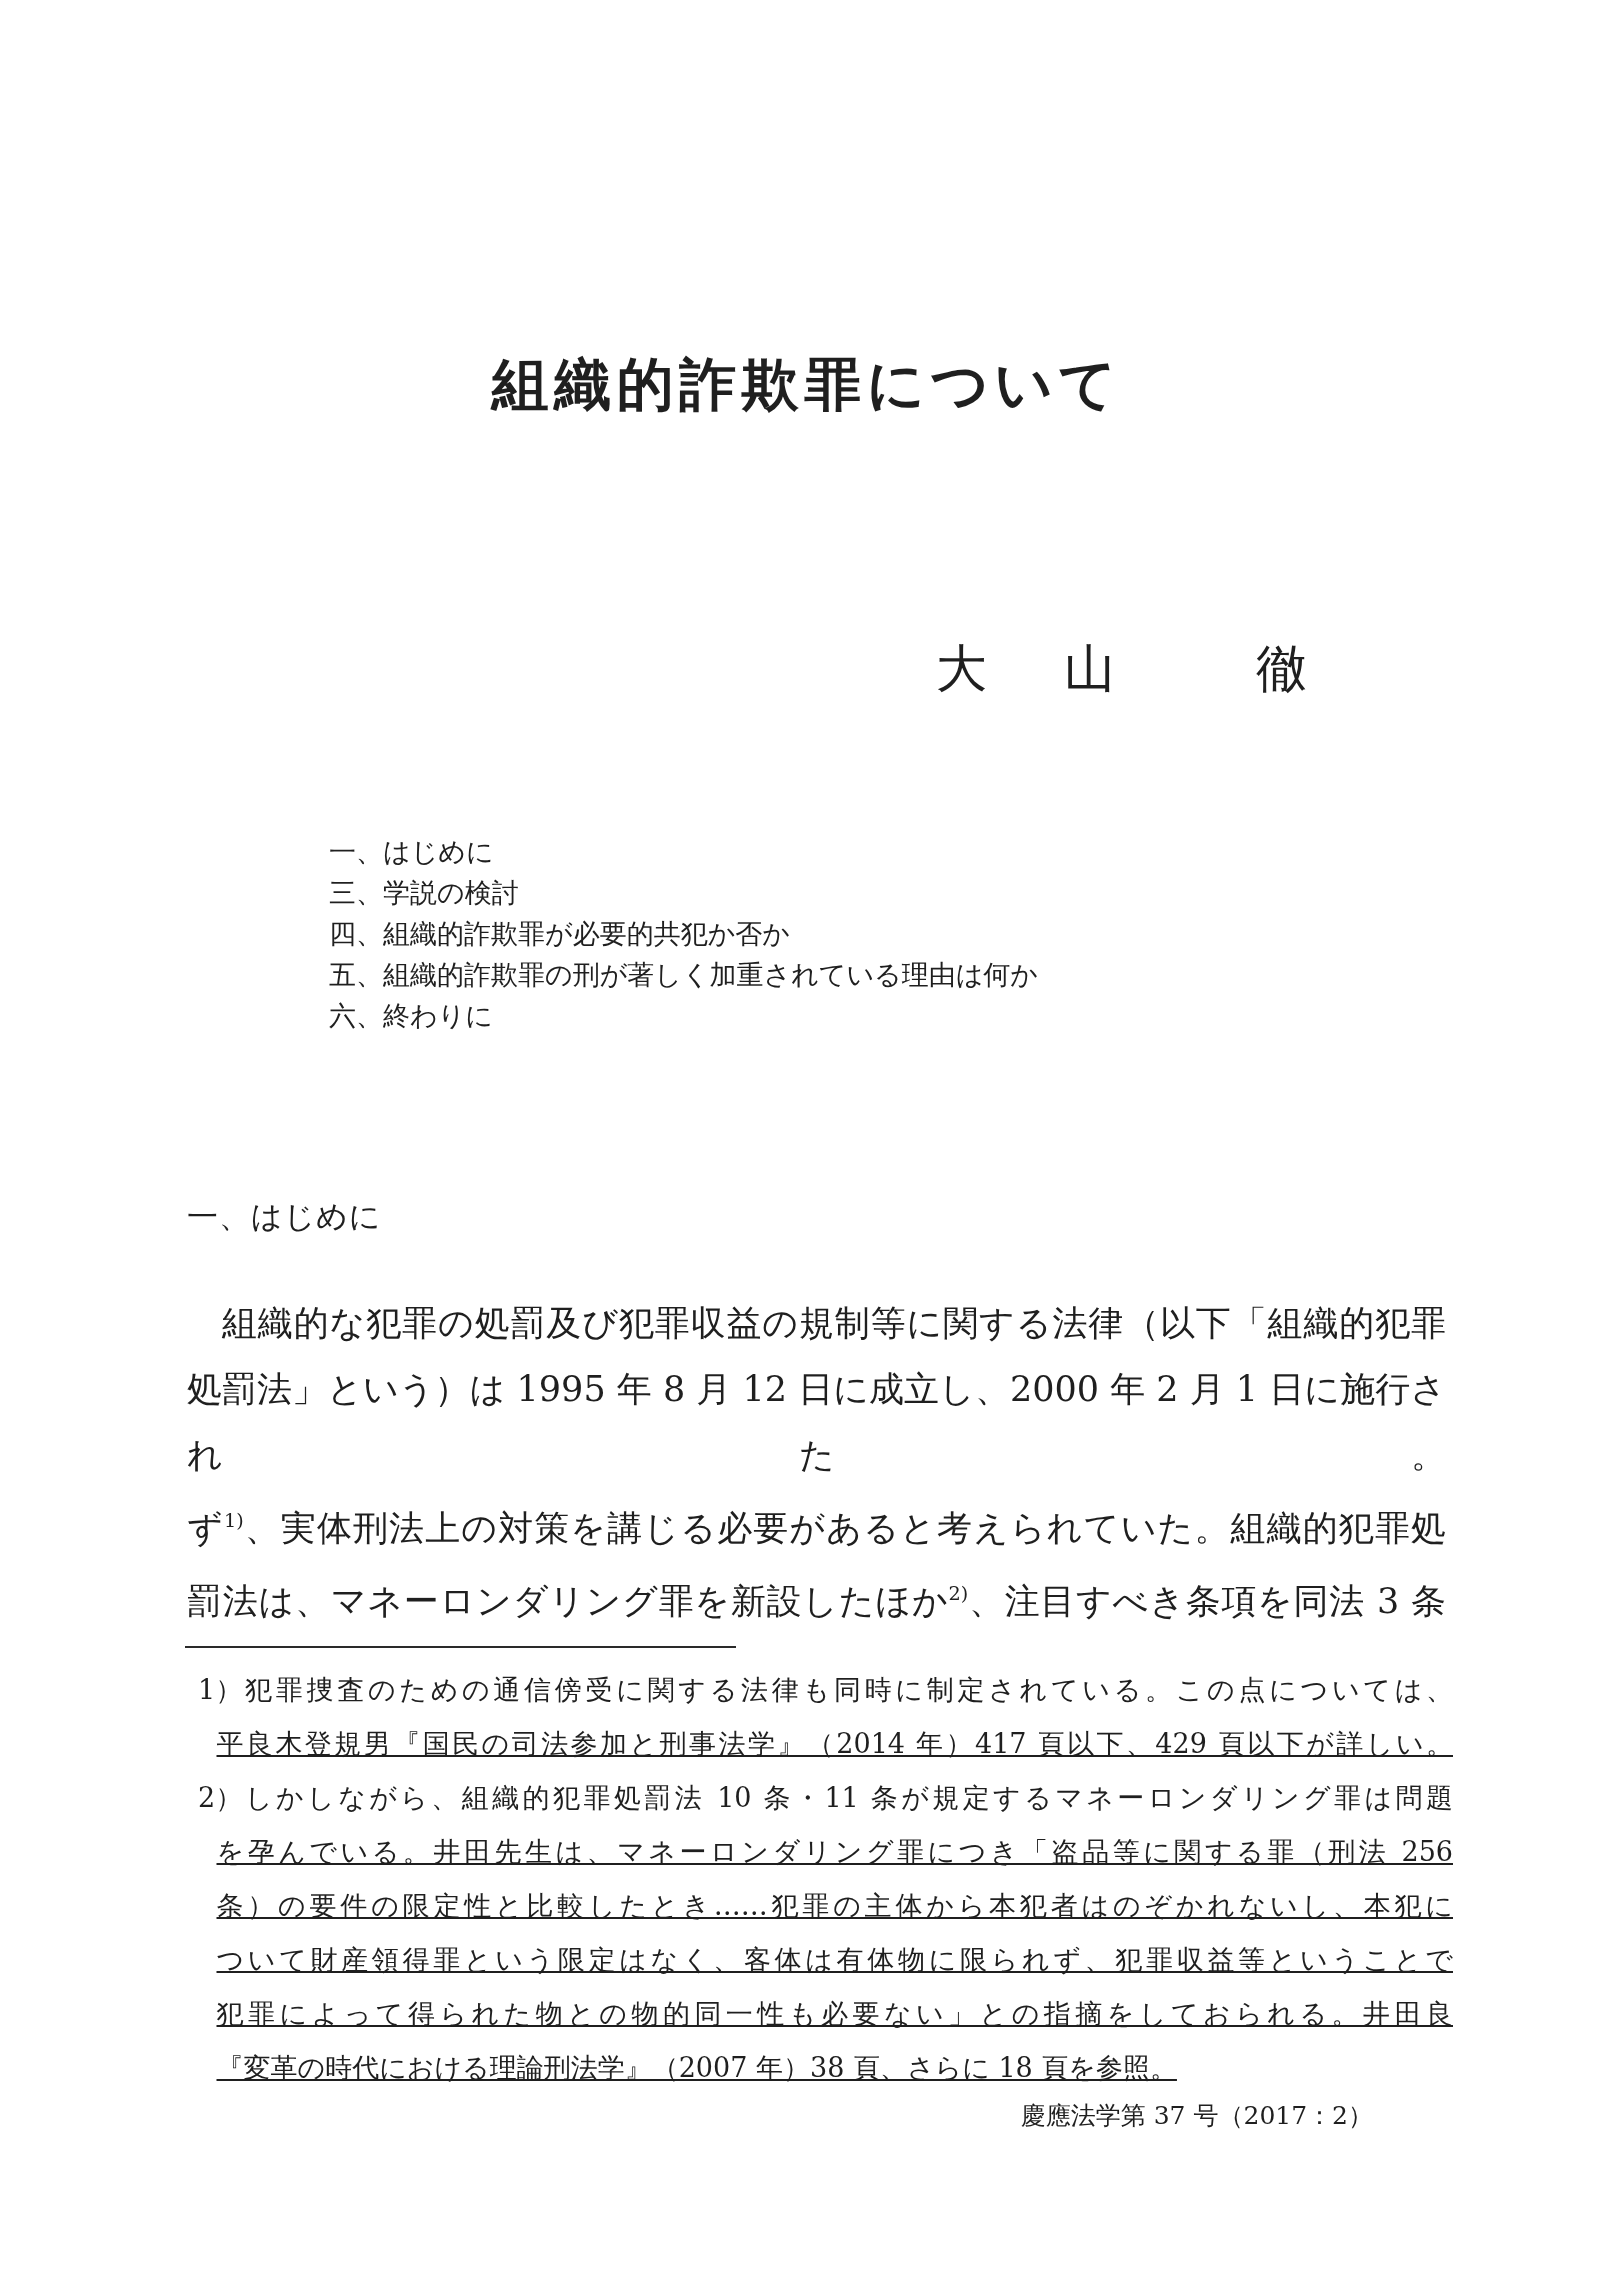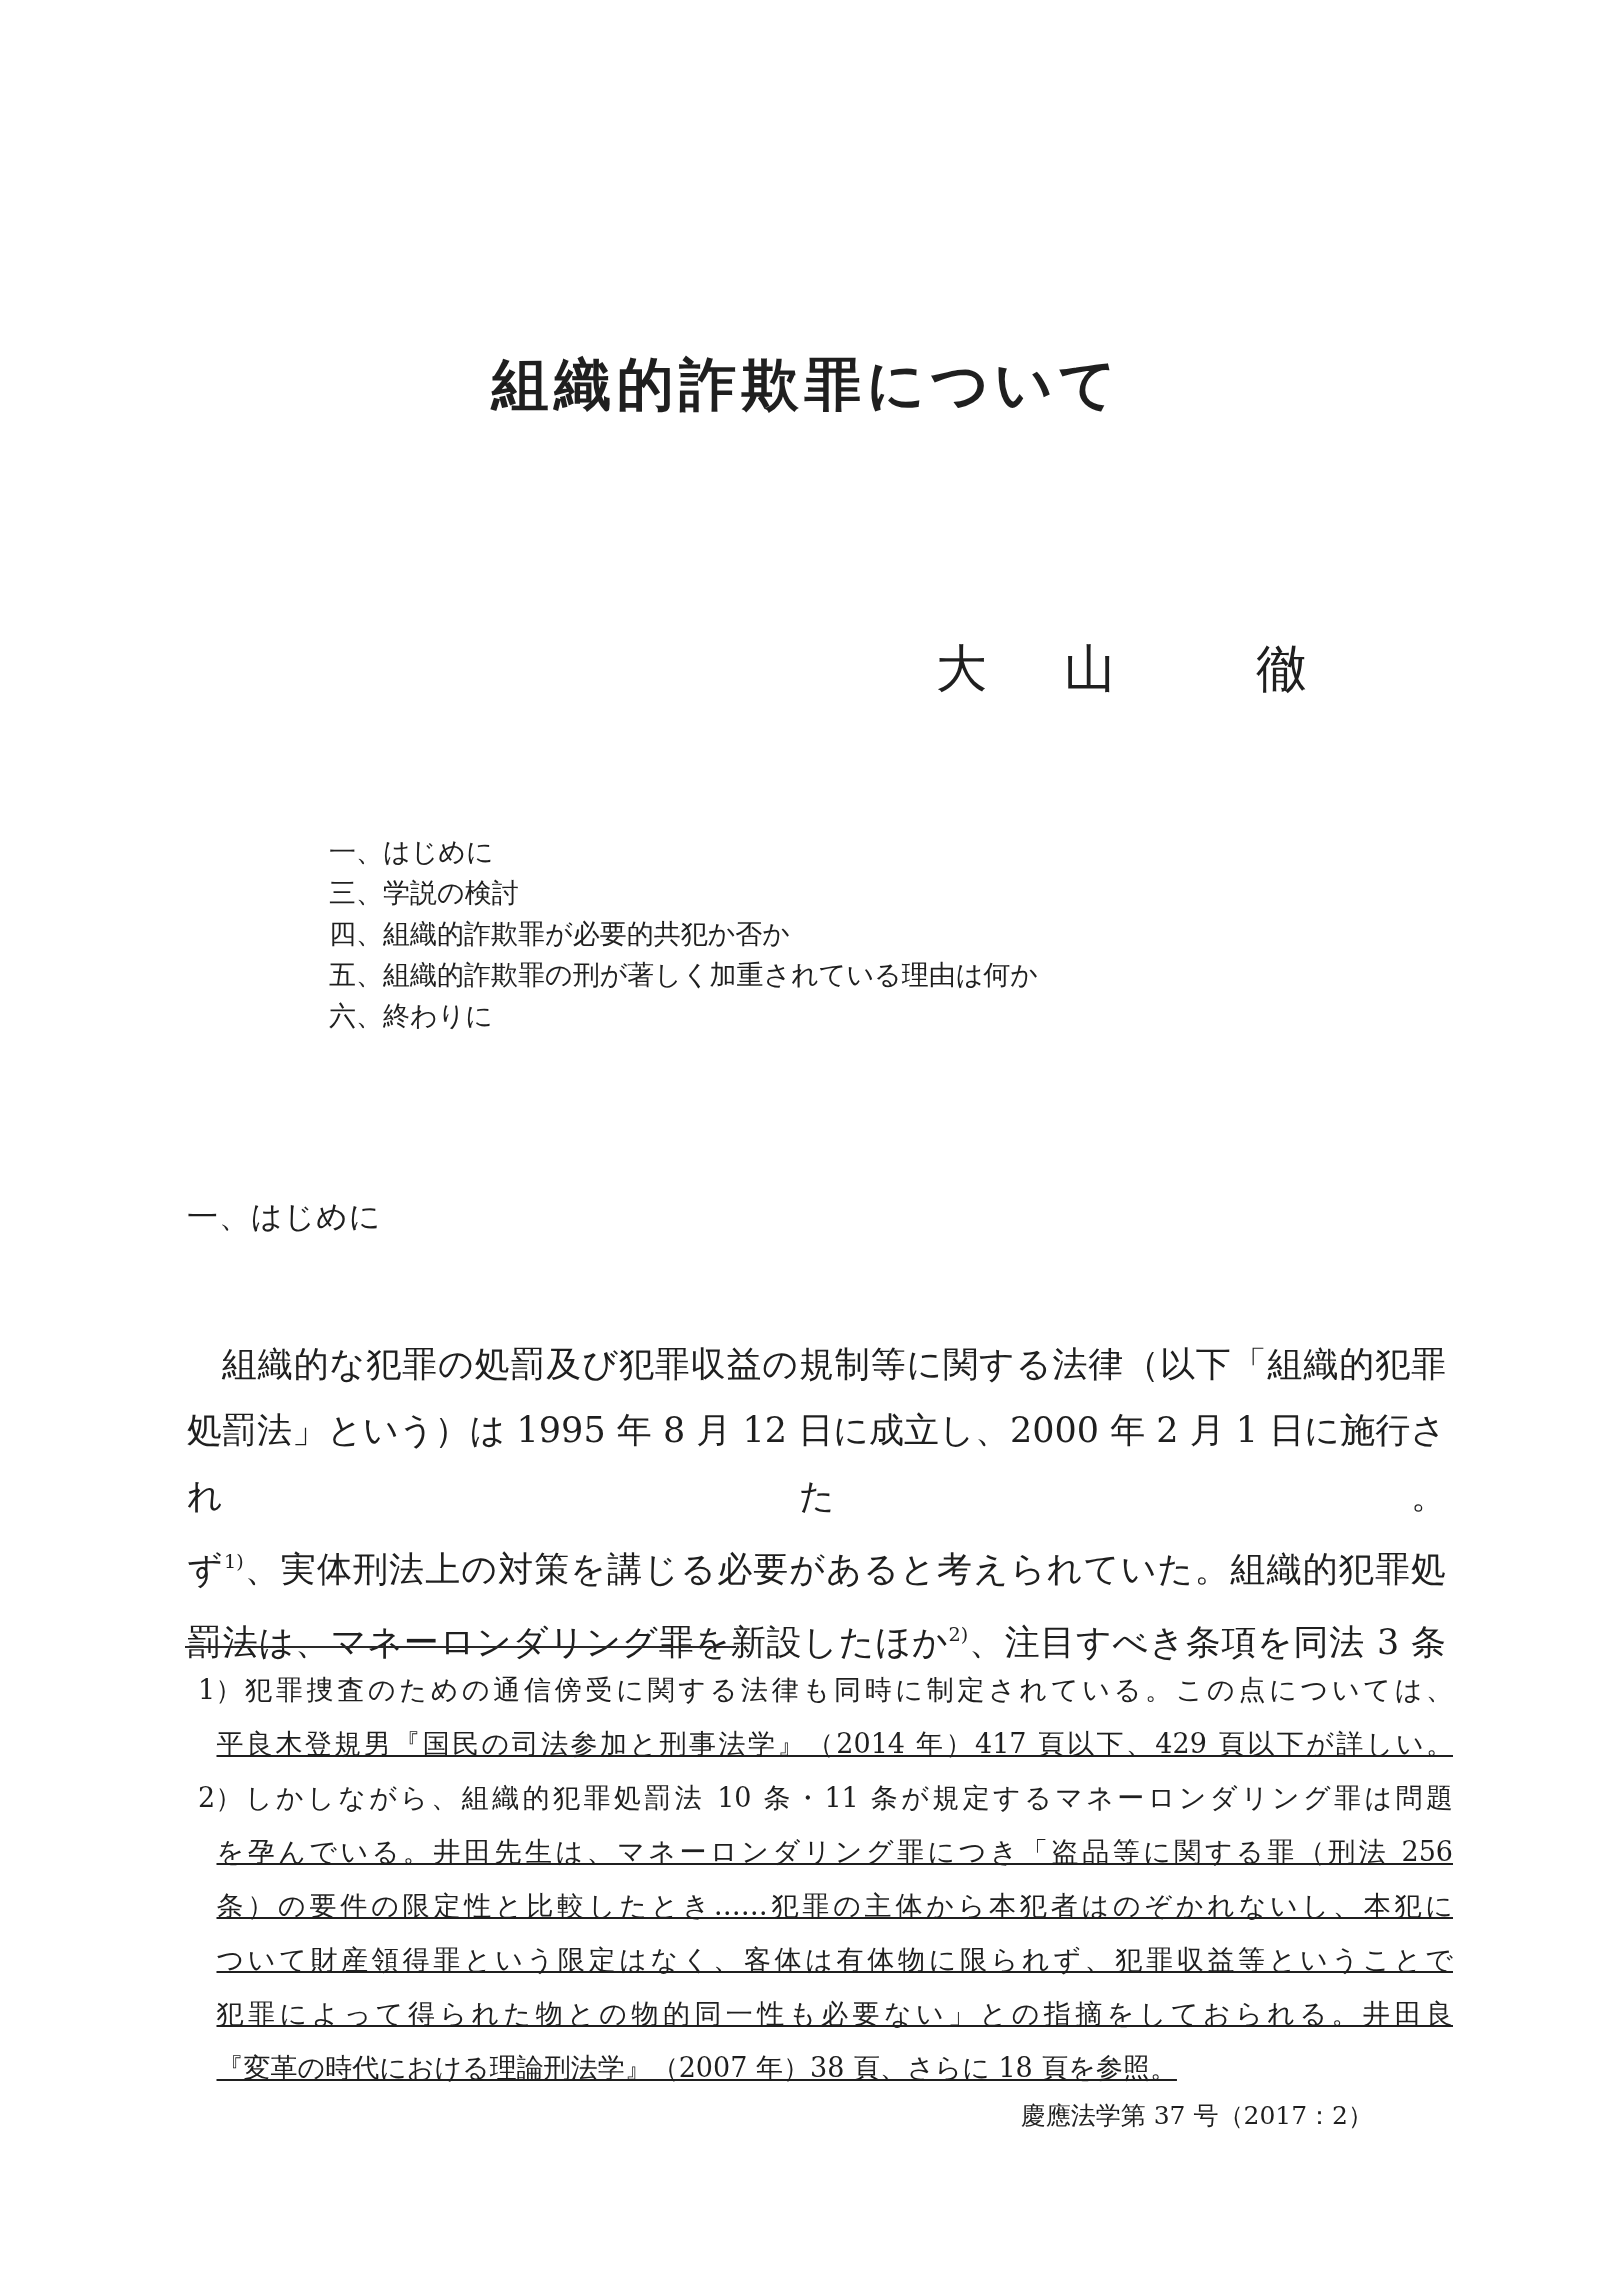--- a/index.html
+++ b/index.html
@@ -50,21 +50,21 @@
     top: 1196px;
     left: 187px;
     margin: 0;
     font-size: 31px;
     font-weight: normal;
     letter-spacing: 0.9px;
     white-space: nowrap;
   }
   .body-text {
     position: absolute;
-    top: 1331px;
+    top: 1290px;
     left: 187px;
     width: 1259px;
     font-size: 35px;
     line-height: 66px;
   }
   .body-line {
     text-align: justify;
     text-align-last: justify;
   }
   .body-line.indent { text-indent: 1em; }

